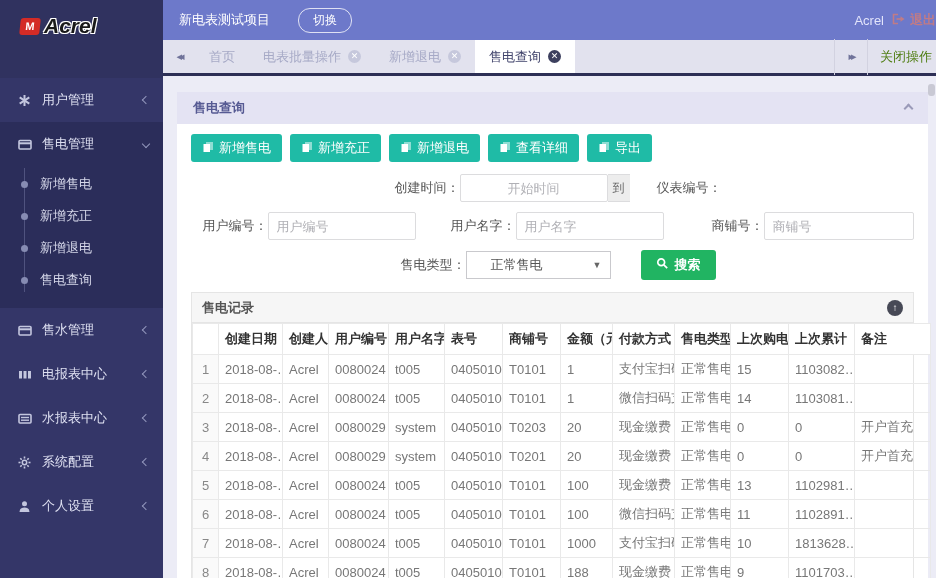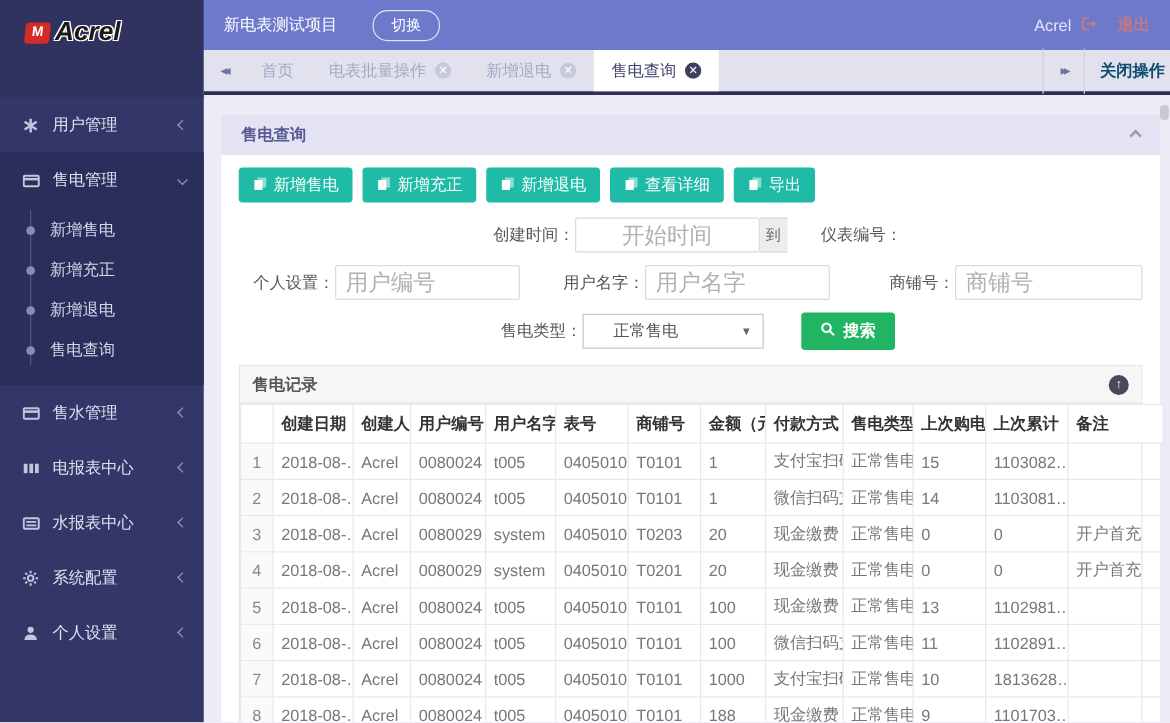--- a/index.html
+++ b/index.html
@@ -24,53 +24,53 @@
   .chev.down{transform:rotate(-45deg);}
   .chev.up{transform:rotate(135deg);}
   .nav-item .chev{width:6px;height:6px;border-width:1.5px;color:#9397bd;margin-left:auto;}
   .submenu{position:relative;padding:2px 0 12px;}
   .submenu::before{content:"";position:absolute;left:24px;top:2px;bottom:16px;width:1px;background:#50537f;}
   .submenu-item{position:relative;height:32px;line-height:32px;padding-left:40px;color:#d6d8ea;cursor:pointer;}
   .submenu-item::before{content:"";position:absolute;left:21px;top:13px;width:7px;height:7px;border-radius:50%;background:#878cb3;}
 
   
   .main{flex:1;display:flex;flex-direction:column;min-width:0;}
-  .topbar{height:40px;background:#6d79ca;display:flex;align-items:center;color:#fff;padding:0 16px 0 16px;flex:none;}
+  .topbar{height:40px;background:#6d79ca;display:flex;align-items:center;color:#fff;padding:0 0 0 16px;flex:none;}
   .switch-btn{margin-left:28px;border:1px solid rgba(255,255,255,.78);border-radius:12px;padding:3px 14px;
               font-size:12px;color:#fff;background:transparent;cursor:pointer;font-family:inherit;}
   .topbar-right{margin-left:auto;display:flex;align-items:center;gap:8px;}
   .user-name{color:#e2e4fb;}
-  .logout{display:flex;align-items:center;gap:15px;color:#c07b86;font-weight:bold;cursor:pointer;}
+  .logout{display:flex;align-items:center;gap:4px;color:#c07b86;font-weight:bold;cursor:pointer;}
 
   .tabbar{height:36px;background:#e2e2ee;display:flex;align-items:stretch;border-bottom:3px solid #2d2f55;flex:none;}
   .tab-arrow{width:32px;display:flex;align-items:center;justify-content:center;color:#70739a;font-size:11px;
              letter-spacing:-3px;cursor:pointer;}
   .tab{display:flex;align-items:center;gap:7px;padding:0 14px;color:#a6a9c6;cursor:pointer;white-space:nowrap;}
   .tab.active{background:#fff;color:#40436b;}
   .tab-close{width:13px;height:13px;border-radius:50%;background:#c6c8dc;color:#fff;font-size:9px;
              line-height:13px;text-align:center;cursor:pointer;}
   .tab.active .tab-close{background:#3c3f5e;}
   .tabbar-right{margin-left:auto;display:flex;align-items:center;}
   .vdiv{width:1px;height:36px;background:#d2d2e0;}
-  .close-ops{color:#0c4a6e;white-space:nowrap;padding:0 4px 0 12px;cursor:pointer;font-weight:bold;}
+  .close-ops{color:#4d7c0f;white-space:nowrap;padding:0 4px 0 12px;cursor:pointer;}
 
   .content{flex:1;padding:16px 0 0 14px;overflow:hidden;}
   .panel{background:#fff;margin-right:8px;min-height:520px;}
   .panel-header{height:32px;background:#e4e3f3;display:flex;align-items:center;padding:0 16px;
                 color:#565a93;font-weight:bold;}
   .panel-header .chev{margin-left:auto;color:#9a9ab8;}
   .panel-body{padding:10px 14px;}
 
   .btns{display:flex;gap:8px;margin-bottom:12px;}
   .btn{background:#1fbba6;color:#fff;height:28px;display:flex;align-items:center;gap:5px;padding:0 11px;
        border:none;border-radius:3px;font-size:13px;cursor:pointer;font-family:inherit;}
 
   .form-row{display:flex;align-items:center;margin-bottom:10px;justify-content:center;}
   .flabel{width:76px;text-align:right;color:#555;flex:none;}
-  input.txt{height:28px;border:1px solid #dcdcde;border-radius:2px;width:148px;padding:0 8px;font-size:18px;
+  input.txt{height:28px;border:1px solid #dcdcde;border-radius:2px;width:148px;padding:0 8px;font-size:13px;
             color:#555;font-family:inherit;}
   input.txt::placeholder{color:#b0b0b5;}
   input.date{text-align:center;}
   .tobox{width:22px;height:28px;background:#ededed;border-top:1px solid #dcdcde;border-bottom:1px solid #dcdcde;
          display:flex;align-items:center;justify-content:center;color:#666;font-size:12px;}
   .ml16{margin-left:16px;} .ml24{margin-left:24px;}
   .sel{width:145px;height:28px;border:1px solid #c9c9cd;display:flex;align-items:center;padding-left:24px;
        color:#555;position:relative;cursor:pointer;background:#fff;}
   .sel .caret{position:absolute;right:8px;font-size:9px;color:#666;}
   .search-btn{margin-left:30px;background:#21b462;color:#fff;height:30px;padding:0 15px;border:none;border-radius:3px;
@@ -302,21 +302,21 @@
             </div>
 
           <div class="form-row">
             <span class="flabel">创建时间：</span>
             <input class="txt date" placeholder="开始时间" style="">
             <span class="tobox">到</span>
             <span class="flabel ml16">仪表编号：</span>
           </div>
 
           <div class="form-row">
-            <span class="flabel">个人设置：</span>
+            <span class="flabel">用户编号：</span>
             <input class="txt" placeholder="用户编号" style="">
             <span class="flabel ml24">用户名字：</span>
             <input class="txt" placeholder="用户名字" style="">
             <span class="flabel ml24">商铺号：</span>
             <input class="txt" style="width: 150px;" placeholder="商铺号">
           </div>
 
           <div class="form-row">
             <span class="flabel">售电类型：</span>
             <span class="sel">

